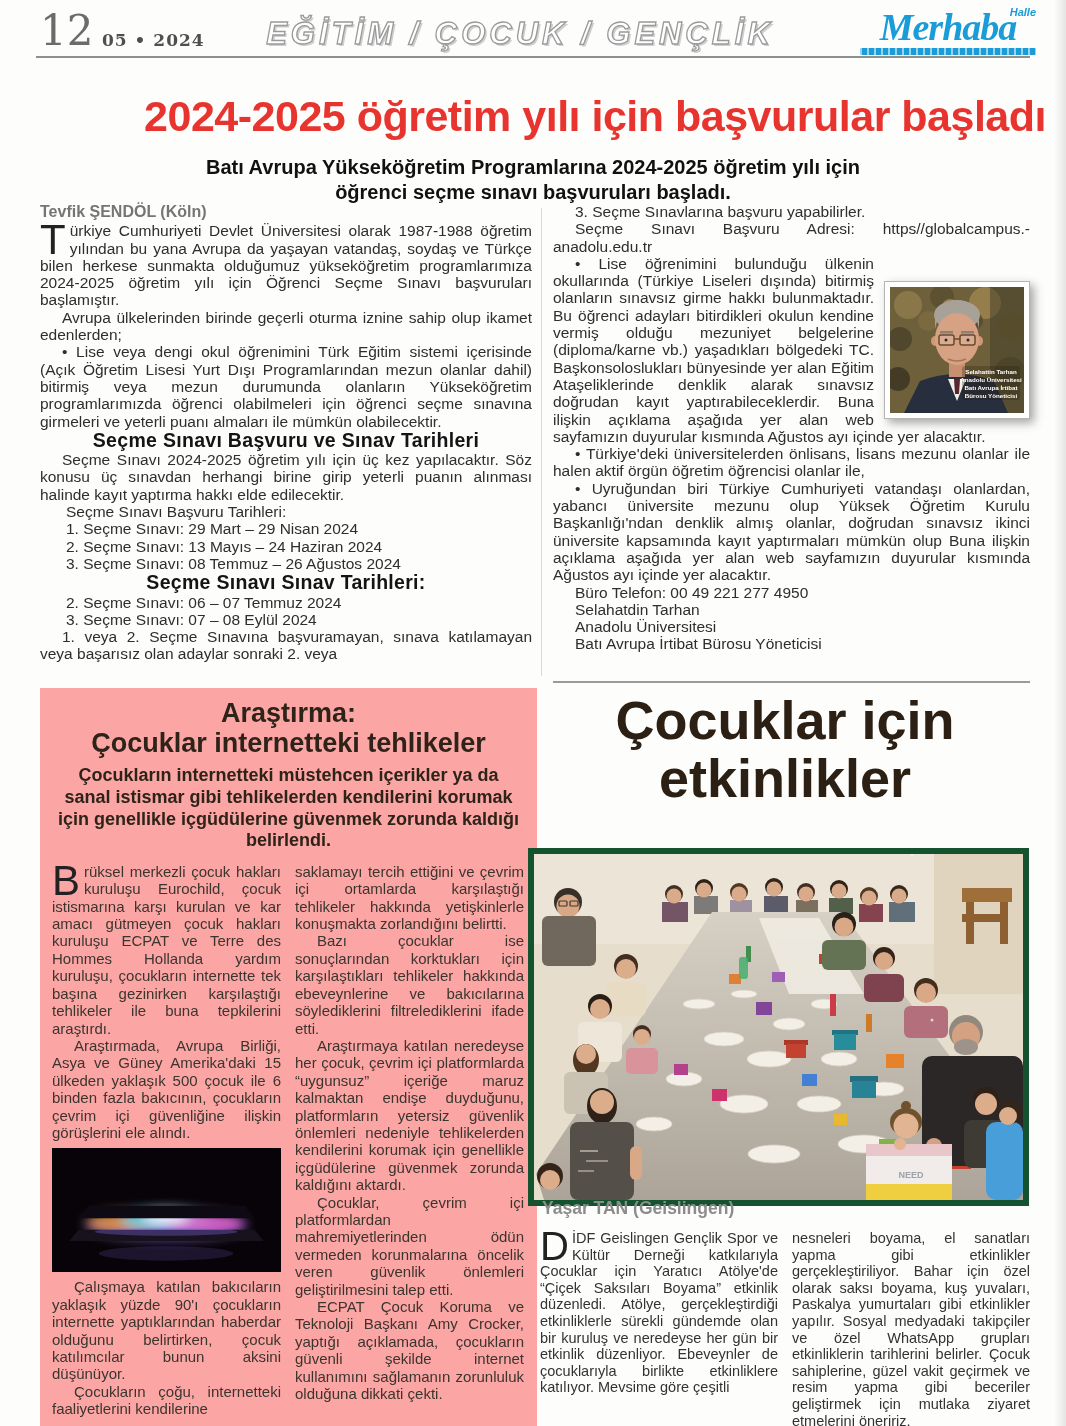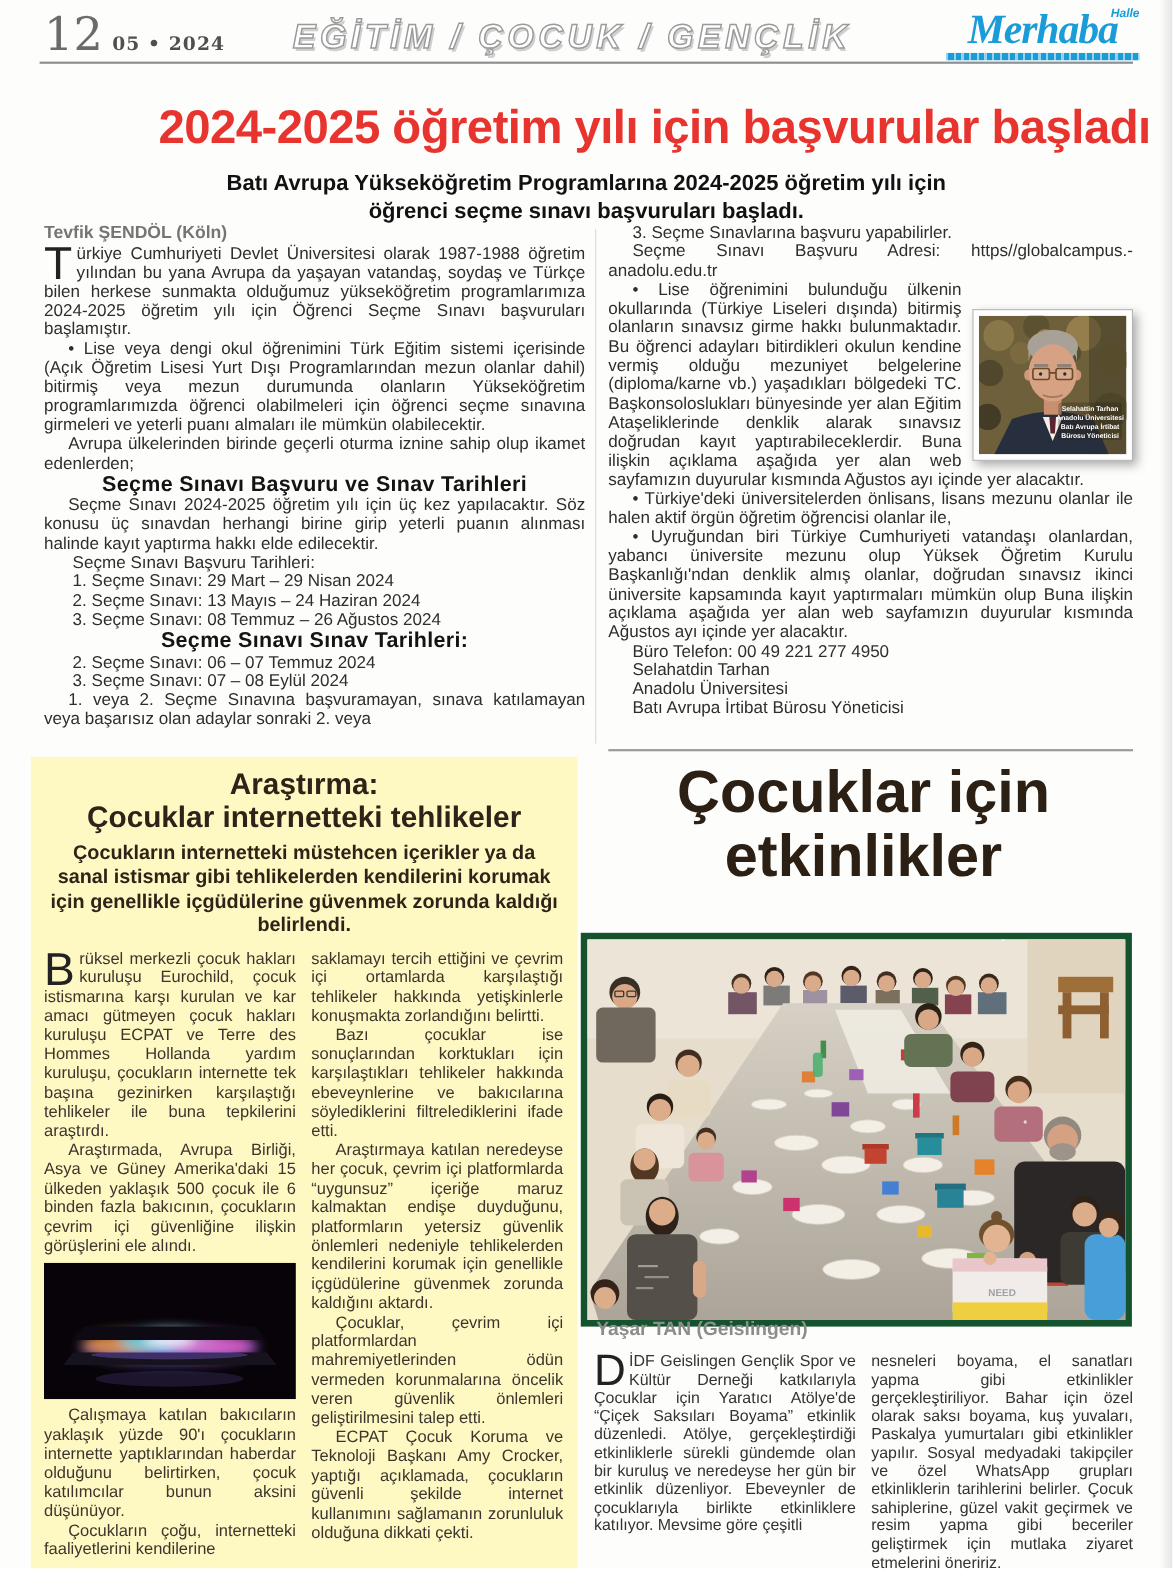--- a/index.html
+++ b/index.html
@@ -43,21 +43,21 @@
   .date-line{margin:0;padding-left:26px;text-align:left;}
   .contact{margin:0;padding-left:22px;text-align:left;}
   .col-rule{position:absolute;left:541px;top:208px;width:1px;height:468px;background:#dadada;}
   .photo1{float:right;width:146px;height:138px;background:#fff;border:1px solid #b5b5b5;
         box-shadow:4px 4px 9px rgba(60,60,60,.45);padding:5px;margin:0 0 34px 10px;
         position:relative;top:26px;box-sizing:border-box;}
   .photo1 svg{width:100%;height:100%;display:block;}
   .h-rule2{position:absolute;left:553px;top:681px;width:477px;height:2px;background:#9a9a9a;}
 
   
-  .pink{position:absolute;left:28px;top:688px;width:497px;height:738px;background:#fef9c3;}
+  .pink{position:absolute;left:40px;top:688px;width:497px;height:738px;background:#fca5a5;}
   .pink-title{text-align:center;font-weight:800;font-size:27px;color:#2e2318;
         line-height:1.12;margin:10px 6px 0;}
   .pink-lede{text-align:center;font-weight:800;font-size:18px;color:#2e2318;
         line-height:1.2;margin:7px 16px 0;}
   .pink-cols{display:flex;gap:14px;margin:11px 12px 0;}
   .pink-col{width:229px;font-size:15px;line-height:17.4px;text-align:justify;color:#3b352e;}
   .laptop-img{width:100%;height:124px;margin:7px 0 6px;display:block;}
 
   
   .a3-headline{position:absolute;left:540px;top:692px;width:490px;text-align:center;
@@ -92,22 +92,22 @@
   <div class="subheadline">
     <div>Batı Avrupa Yükseköğretim Programlarına 2024-2025 öğretim yılı için</div>
     <div>öğrenci seçme sınavı başvuruları başladı.</div>
   </div>
 
   <div class="col-rule"></div>
 
   <div class="a1-left">
     <div class="byline">Tevfik ŞENDÖL (Köln)</div>
     <p class="flat"><span class="dropcap">T</span><span>ürkiye Cumhuriyeti Devlet Üniversitesi olarak 1987-1988 öğretim yılından bu yana Avrupa da yaşayan vatandaş, soydaş ve Türkçe bilen herkese sunmakta olduğumuz yükseköğretim programlarımıza 2024-2025 öğretim yılı için Öğrenci Seçme Sınavı başvuruları başlamıştır.</span></p>
+    <p class="ind">Avrupa ülkelerinden birinde geçerli oturma iznine sahip olup ikamet edenlerden;</p>
     <p class="ind">• Lise veya dengi okul öğrenimini Türk Eğitim sistemi içerisinde (Açık Öğretim Lisesi Yurt Dışı Programlarından mezun olanlar dahil) bitirmiş veya mezun durumunda olanların Yükseköğretim programlarımızda öğrenci olabilmeleri için öğrenci seçme sınavına girmeleri ve yeterli puanı almaları ile mümkün olabilecektir.</p>
-    <p class="ind">Avrupa ülkelerinden birinde geçerli oturma iznine sahip olup ikamet edenlerden;</p>
     <div class="subhead-bold">Seçme Sınavı Başvuru ve Sınav Tarihleri</div>
     <p class="ind">Seçme Sınavı 2024-2025 öğretim yılı için üç kez yapılacaktır. Söz konusu üç sınavdan herhangi birine girip yeterli puanın alınması halinde kayıt yaptırma hakkı elde edilecektir.</p>
     <p class="date-line">Seçme Sınavı Başvuru Tarihleri:</p>
     <p class="date-line">1. Seçme Sınavı: 29 Mart – 29 Nisan 2024</p>
     <p class="date-line">2. Seçme Sınavı: 13 Mayıs – 24 Haziran 2024</p>
     <p class="date-line">3. Seçme Sınavı: 08 Temmuz – 26 Ağustos 2024</p>
     <div class="subhead-bold">Seçme Sınavı Sınav Tarihleri:</div>
     <p class="date-line">2. Seçme Sınavı: 06 – 07 Temmuz 2024</p>
     <p class="date-line">3. Seçme Sınavı: 07 – 08 Eylül 2024</p>
     <p class="ind">1. veya 2. Seçme Sınavına başvuramayan, sınava katılamayan veya başarısız olan adaylar sonraki 2. veya</p>

